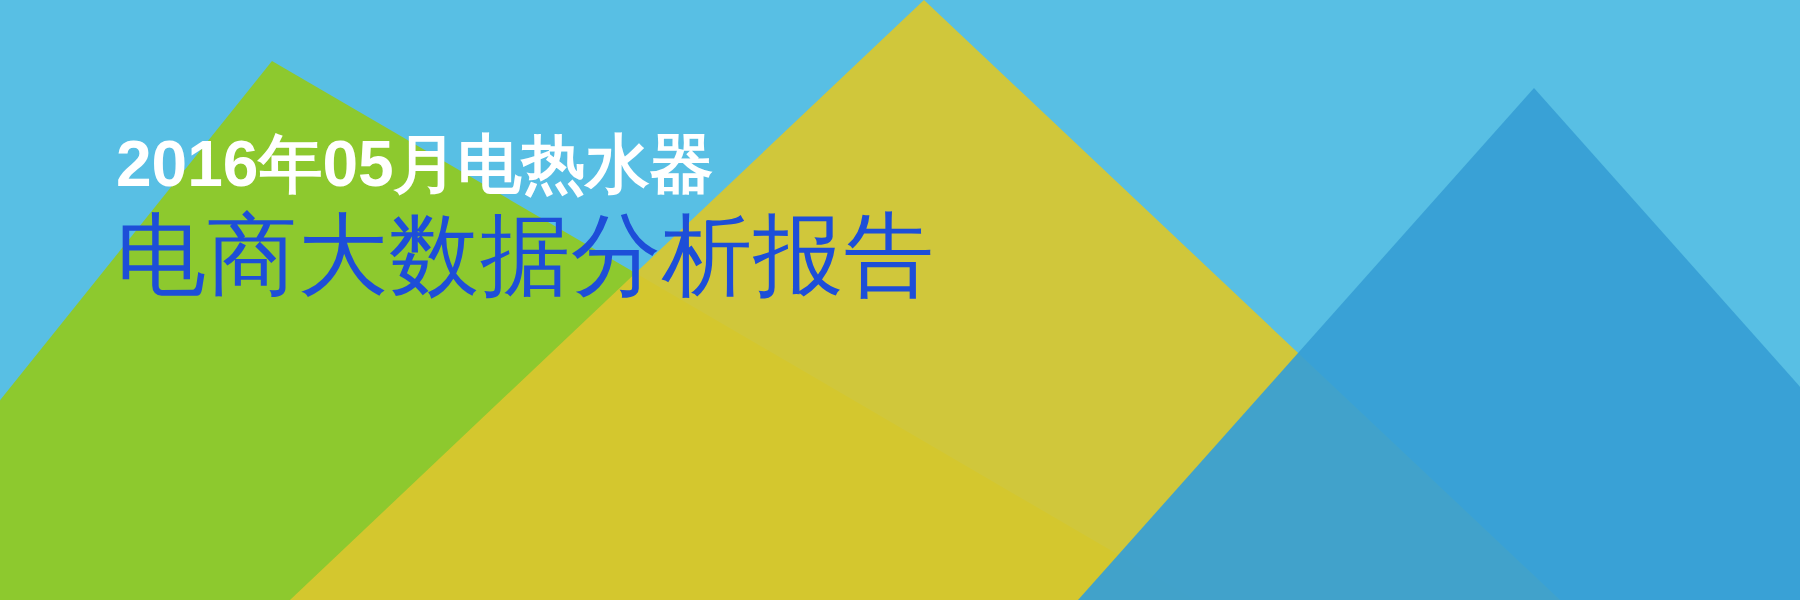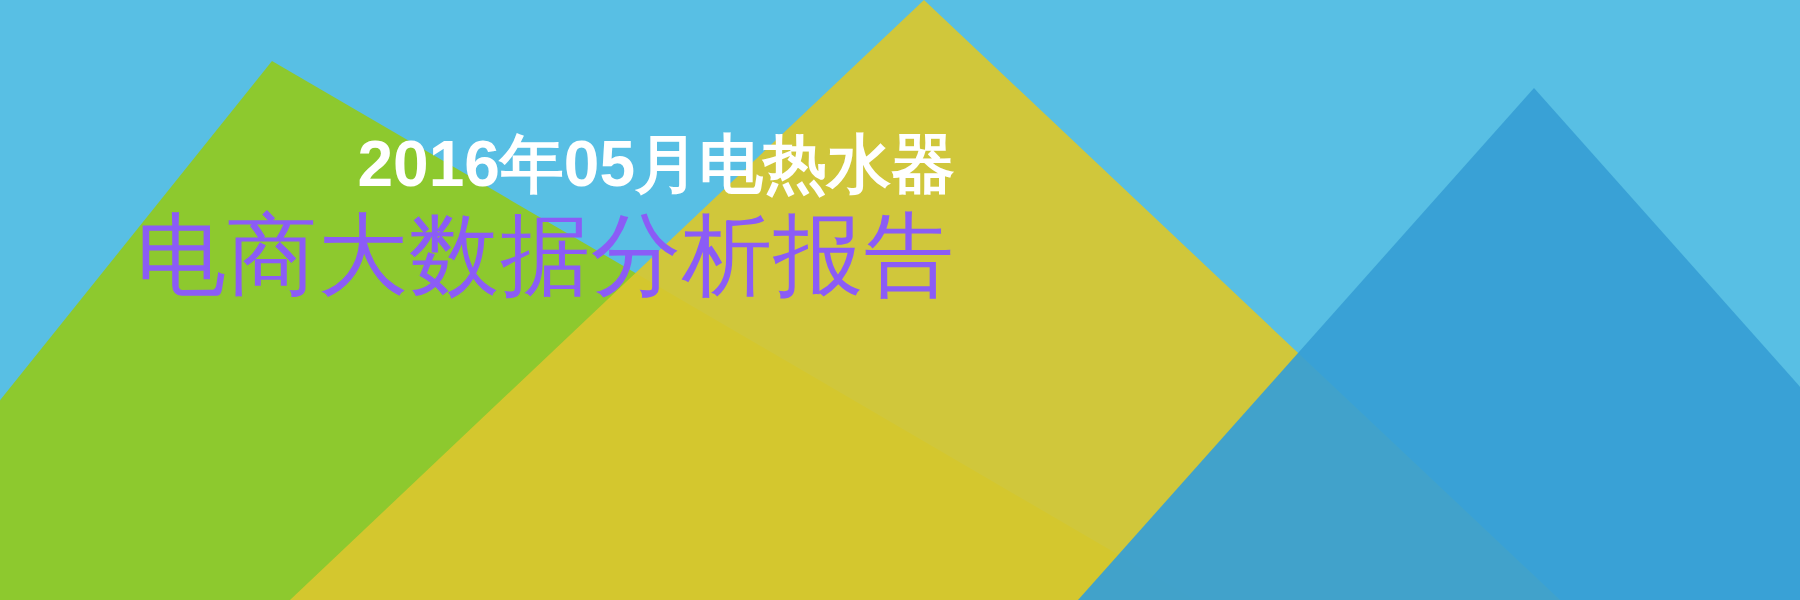--- a/index.html
+++ b/index.html
@@ -16,43 +16,42 @@
   }
   #bg-svg {
     position: absolute;
     top: 0; left: 0;
     width: 1800px;
     height: 600px;
     display: block;
   }
   #title-block {
     position: absolute;
-    left: 136px;
+    left: 116px;
     top: 132px;
     z-index: 5;
     color: #ffffff;
     line-height: 1.0;
     white-space: nowrap;
     pointer-events: none;
-    text-align: right;
   }
   #title-line-1 {
     display: block;
     font-size: 64px;
     font-weight: bold;
     letter-spacing: 0px;
     color: #ffffff;
     margin: 0 0 14px 0;
   }
   #title-line-2 {
     display: block;
     font-size: 90px;
     font-weight: 400;
     letter-spacing: 1px;
-    color: #8b5cf6;
+    color: #1d4ed8;
     margin: 0;
   }
 </style>
 </head>
 <body>
 
 <div id="banner">
 
   <svg id="bg-svg" viewBox="0 0 1800 600" preserveAspectRatio="none" aria-hidden="true">
     <rect x="0" y="0" width="1800" height="600" fill="#58BFE4"></rect>

